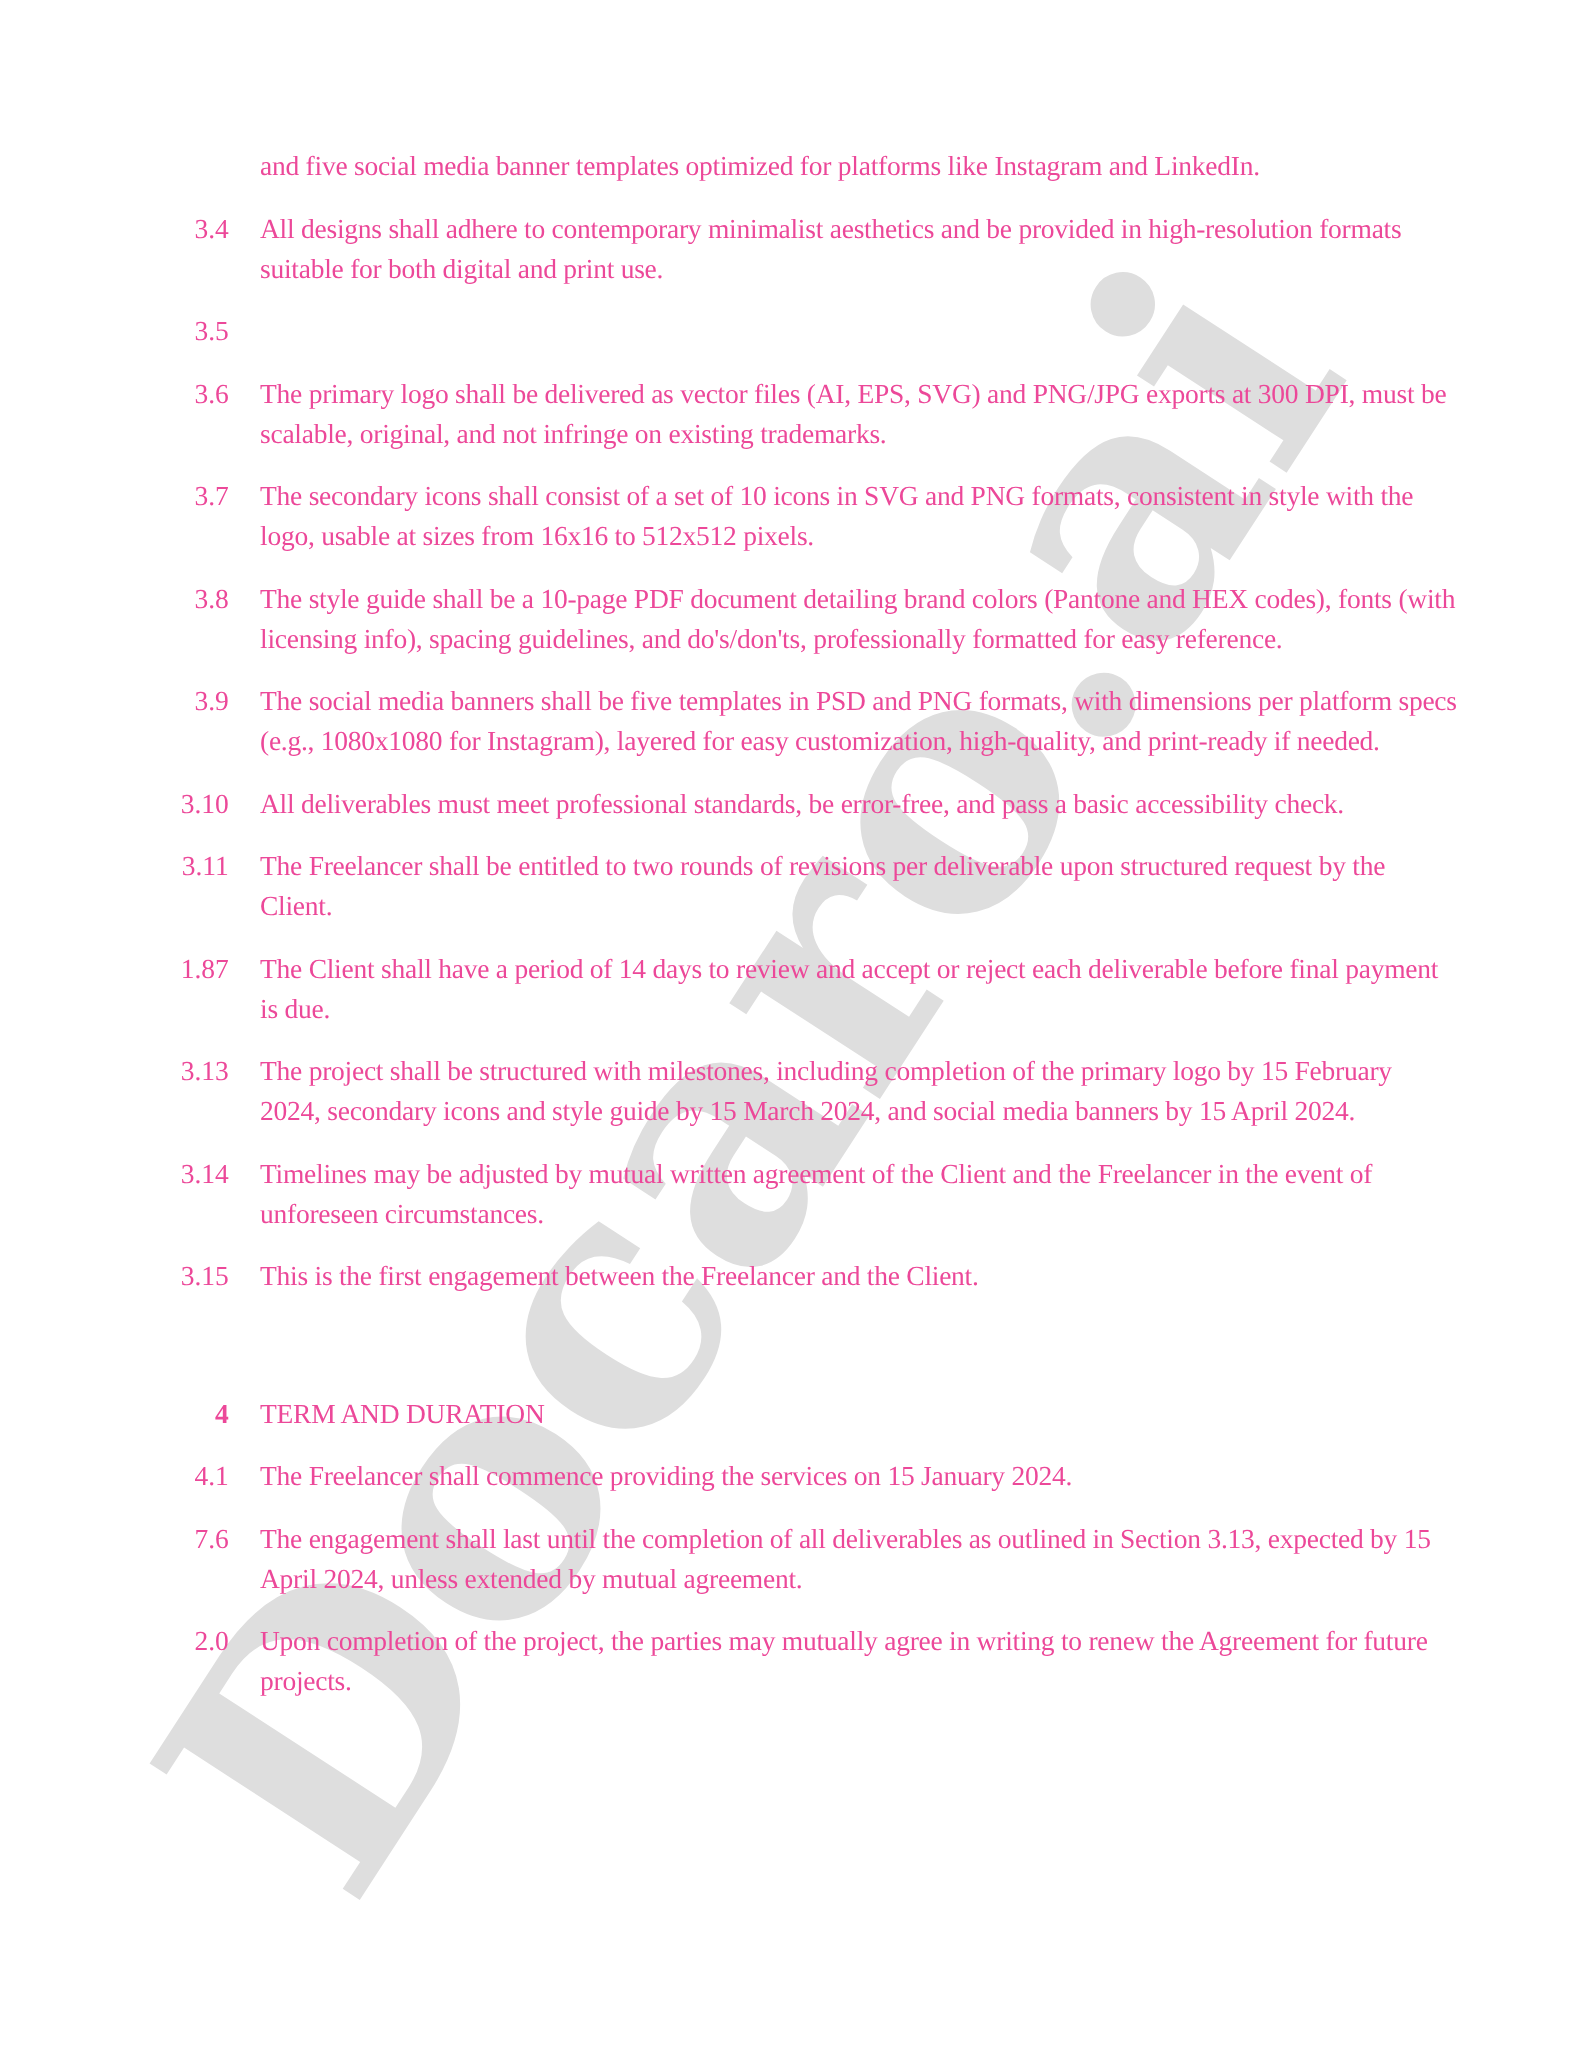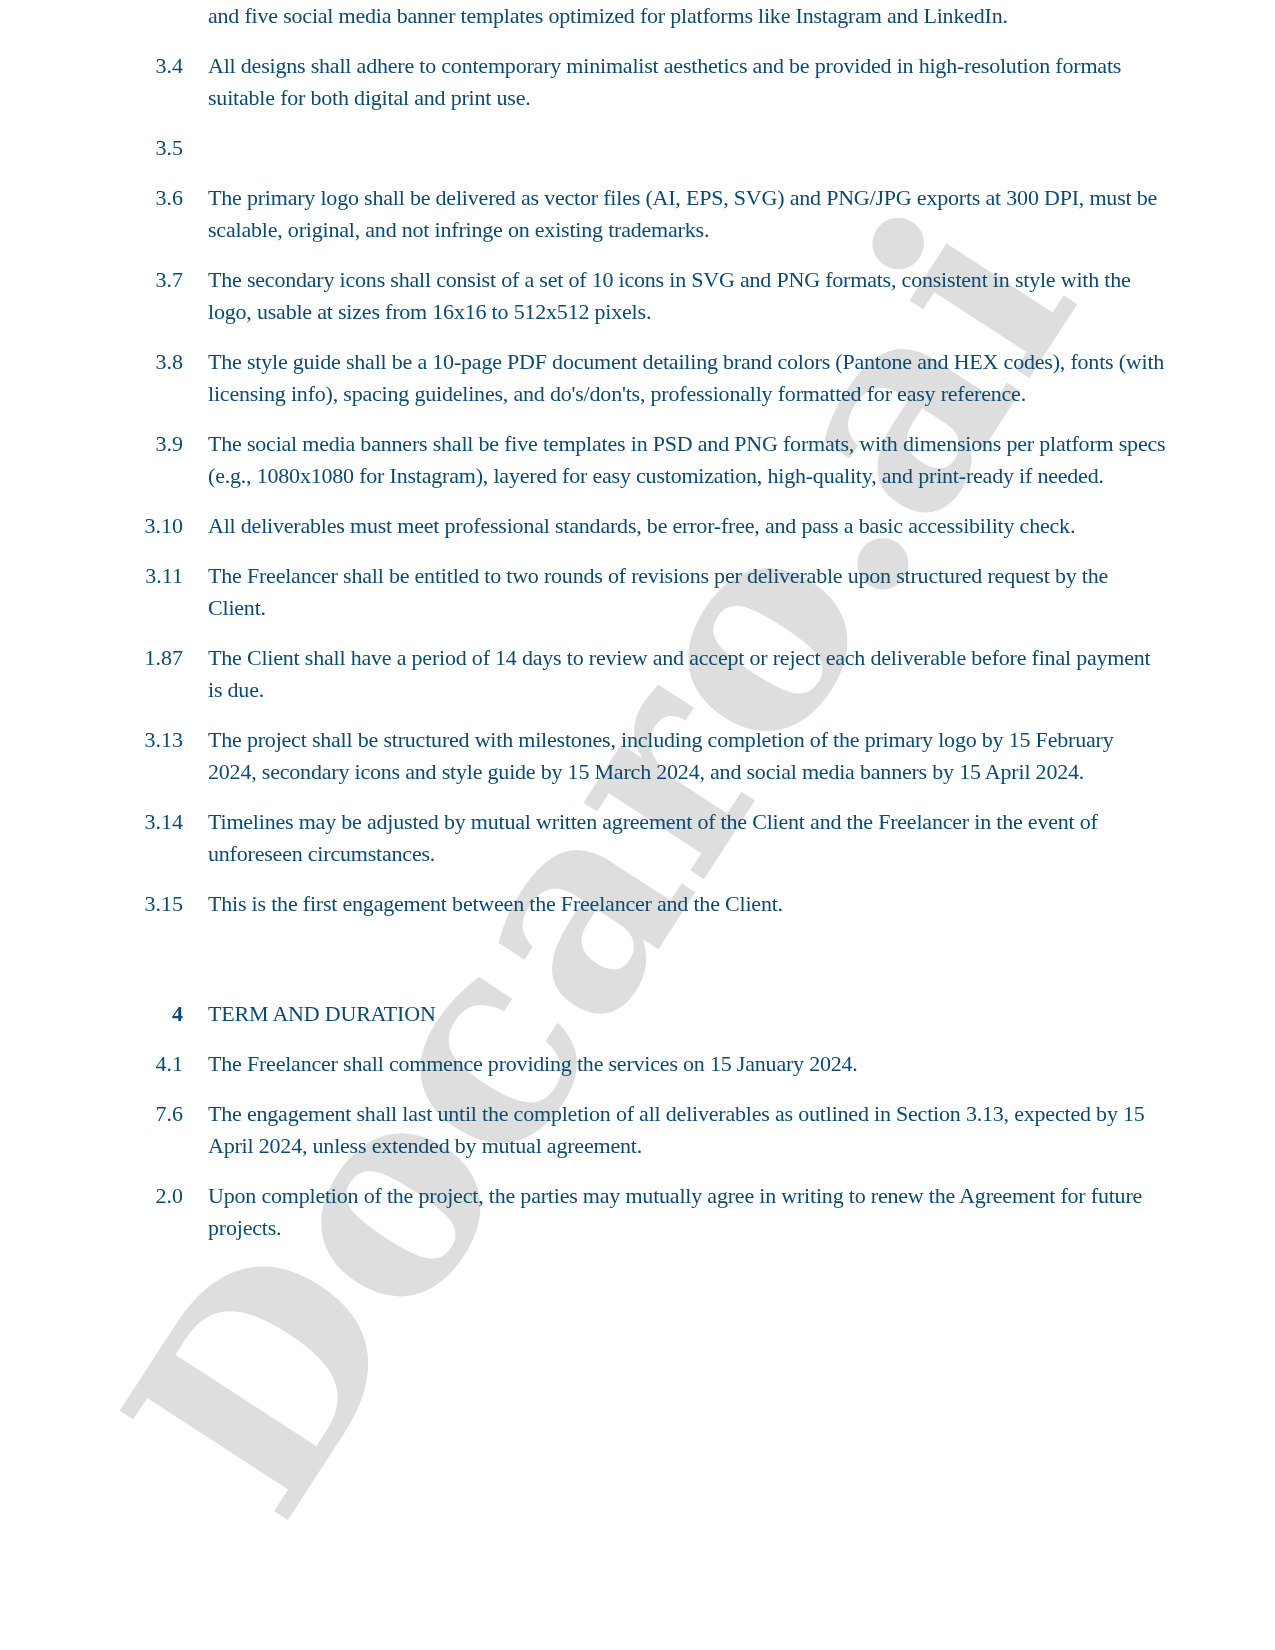--- a/index.html
+++ b/index.html
@@ -27,22 +27,23 @@
     white-space: nowrap;
     z-index: 0;
     letter-spacing: 0px;
     user-select: none;
   }
   .content {
     position: absolute;
     top: 0;
     left: 0;
     width: 1275px;
+    padding-top: 117px;
     z-index: 1;
-    color: #0c4a6e;
+    color: #ec4899;
   }
   .row {
     display: flex;
     align-items: flex-start;
     font-size: 22px;
     line-height: 32px;
     margin-bottom: 18px;
   }
   .num {
     flex: none;

